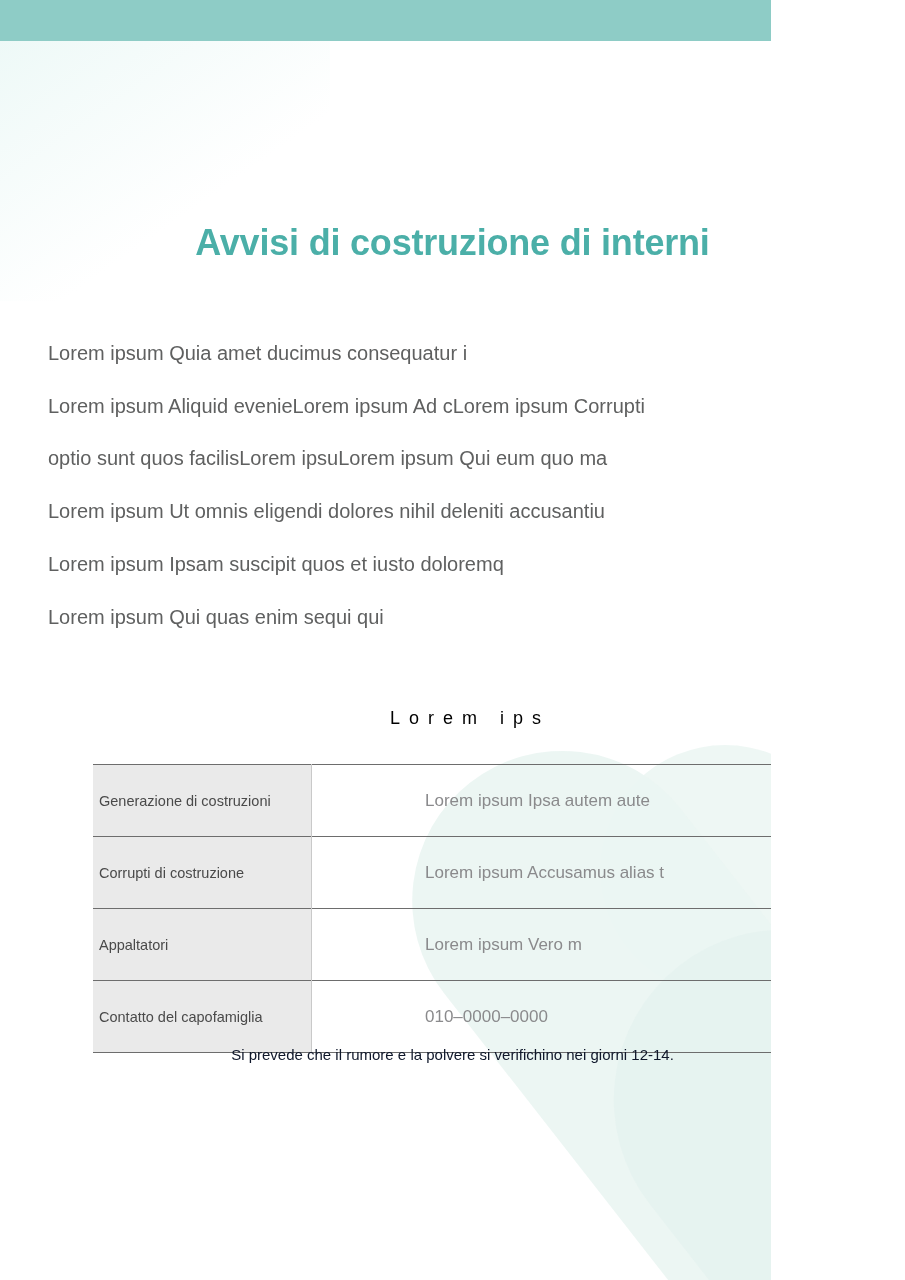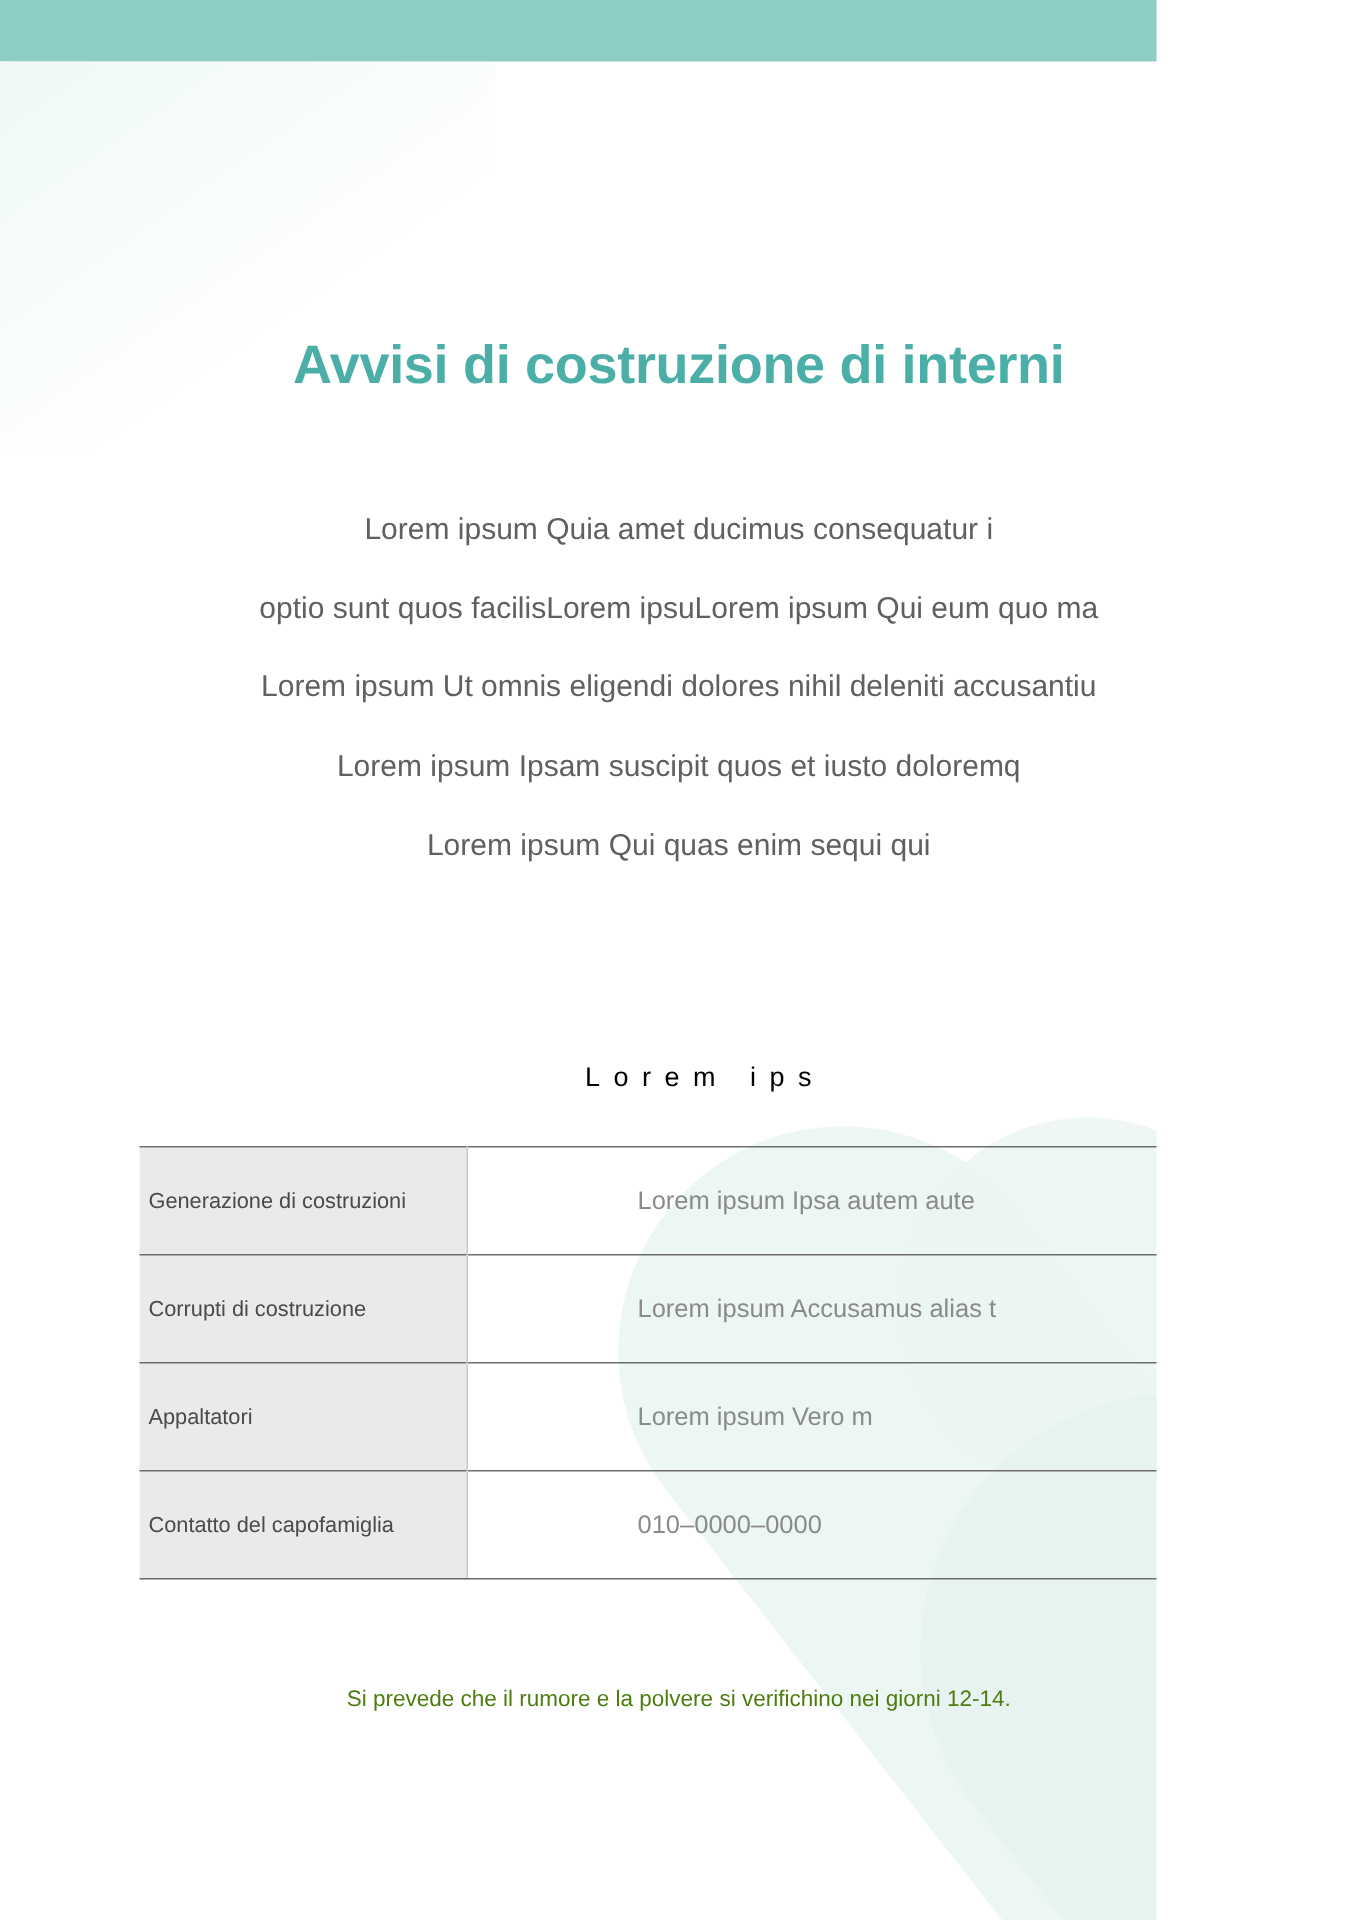--- a/index.html
+++ b/index.html
@@ -98,21 +98,20 @@
     letter-spacing: -0.2px;
     line-height: 44px;
     white-space: nowrap;
   }
 
   .body-copy {
     position: absolute;
     left: 48px;
     top: 327px;
     width: 809px;
-    text-align: center;
     font-size: 20px;
     color: #5f6060;
     line-height: 52.7px;
     font-weight: 400;
   }
   .body-copy .line {
     display: block;
     white-space: nowrap;
   }
 
@@ -161,25 +160,25 @@
   .info-table td.value {
     padding-left: 113px;
     font-size: 17px;
     color: #8a8a8c;
     background: transparent;
   }
 
   .notice {
     position: absolute;
     left: 0;
-    top: 1124px;
+    top: 1046px;
     width: 905px;
     text-align: center;
     font-size: 15px;
-    color: #4d7c0f;
+    color: #0f172a;
     white-space: nowrap;
   }
 </style>
 </head>
 <body>
 
 <div class="page">
 
   <div class="bg-layer">
     <div class="top-band"></div>
@@ -188,20 +187,21 @@
     <div class="capsule-a"></div>
     <div class="capsule-b"></div>
   </div>
 
   <div class="content">
 
     <h1 class="page-title">Avvisi di costruzione di interni</h1>
 
     <div class="body-copy">
       <span class="line">Lorem ipsum Quia amet ducimus consequatur i</span>
+      <span class="line">Lorem ipsum Aliquid evenieLorem ipsum Ad cLorem ipsum Corrupti</span>
       <span class="line">optio sunt quos facilisLorem ipsuLorem ipsum Qui eum quo ma</span>
       <span class="line">Lorem ipsum Ut omnis eligendi dolores nihil deleniti accusantiu</span>
       <span class="line">Lorem ipsum Ipsam suscipit quos et iusto doloremq</span>
       <span class="line">Lorem ipsum Qui quas enim sequi qui</span>
     </div>
 
     <div class="section-heading">Lorem ips</div>
 
     <table class="info-table">
       <tbody>

